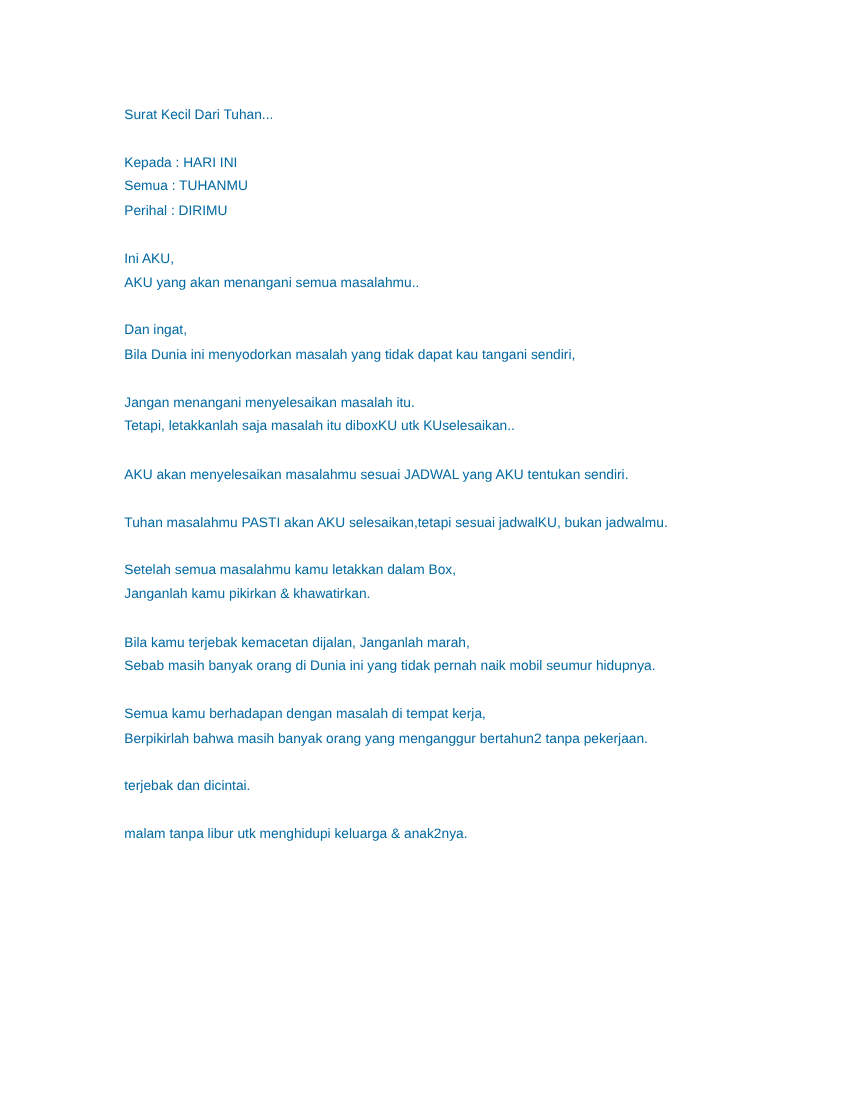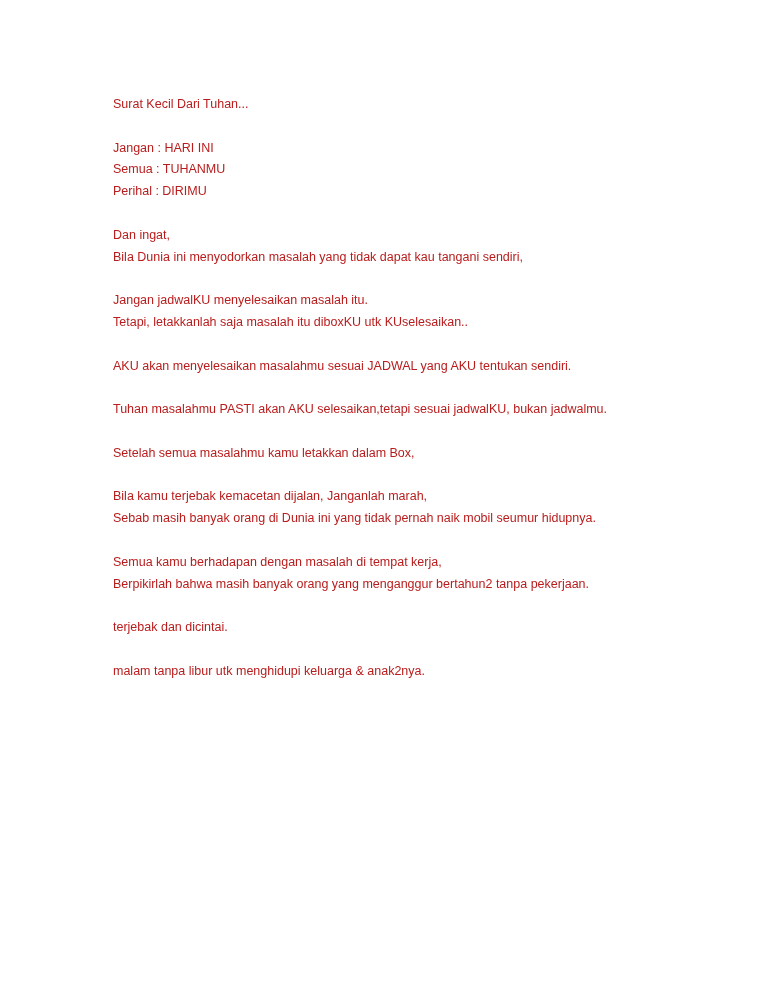--- a/index.html
+++ b/index.html
@@ -13,66 +13,71 @@
       position: relative;
       overflow: hidden;
     }
     .page {
       position: absolute;
       left: 113px;
       top: 94px;
       width: 560px;
       font-family: "Liberation Sans", sans-serif;
       font-size: 12.5px;
-      color: #b91c1c;
+      color: #0369a1;
       line-height: 21.8px;
     }
     .para {
       margin: 0 0 21.8px 0;
     }
     .line {
       display: block;
       white-space: pre;
     }
   </style>
 </head>
 <body>
 
 <div class="page">
   <div class="para">
     <span class="line">Surat Kecil Dari Tuhan...</span>
   </div>
 
   <div class="para">
-    <span class="line">Jangan : HARI INI</span>
+    <span class="line">Kepada : HARI INI</span>
     <span class="line">Semua : TUHANMU</span>
     <span class="line">Perihal : DIRIMU</span>
   </div>
 
+  <div class="para">
+    <span class="line">Ini AKU,</span>
+    <span class="line">AKU yang akan menangani semua masalahmu..</span>
+  </div>
 
   <div class="para">
     <span class="line">Dan ingat,</span>
     <span class="line">Bila Dunia ini menyodorkan masalah yang tidak dapat kau tangani sendiri,</span>
   </div>
 
   <div class="para">
-    <span class="line">Jangan jadwalKU menyelesaikan masalah itu.</span>
+    <span class="line">Jangan menangani menyelesaikan masalah itu.</span>
     <span class="line">Tetapi, letakkanlah saja masalah itu diboxKU utk KUselesaikan..</span>
   </div>
 
   <div class="para">
     <span class="line">AKU akan menyelesaikan masalahmu sesuai JADWAL yang AKU tentukan sendiri.</span>
   </div>
 
   <div class="para">
     <span class="line">Tuhan masalahmu PASTI akan AKU selesaikan,tetapi sesuai jadwalKU, bukan jadwalmu.</span>
   </div>
 
   <div class="para">
     <span class="line">Setelah semua masalahmu kamu letakkan dalam Box,</span>
+    <span class="line">Janganlah kamu pikirkan &amp; khawatirkan.</span>
   </div>
 
 
   <div class="para">
     <span class="line">Bila kamu terjebak kemacetan dijalan, Janganlah marah,</span>
     <span class="line">Sebab masih banyak orang di Dunia ini yang tidak pernah naik mobil seumur hidupnya.</span>
   </div>
 
   <div class="para">
     <span class="line">Semua kamu berhadapan dengan masalah di tempat kerja,</span>

